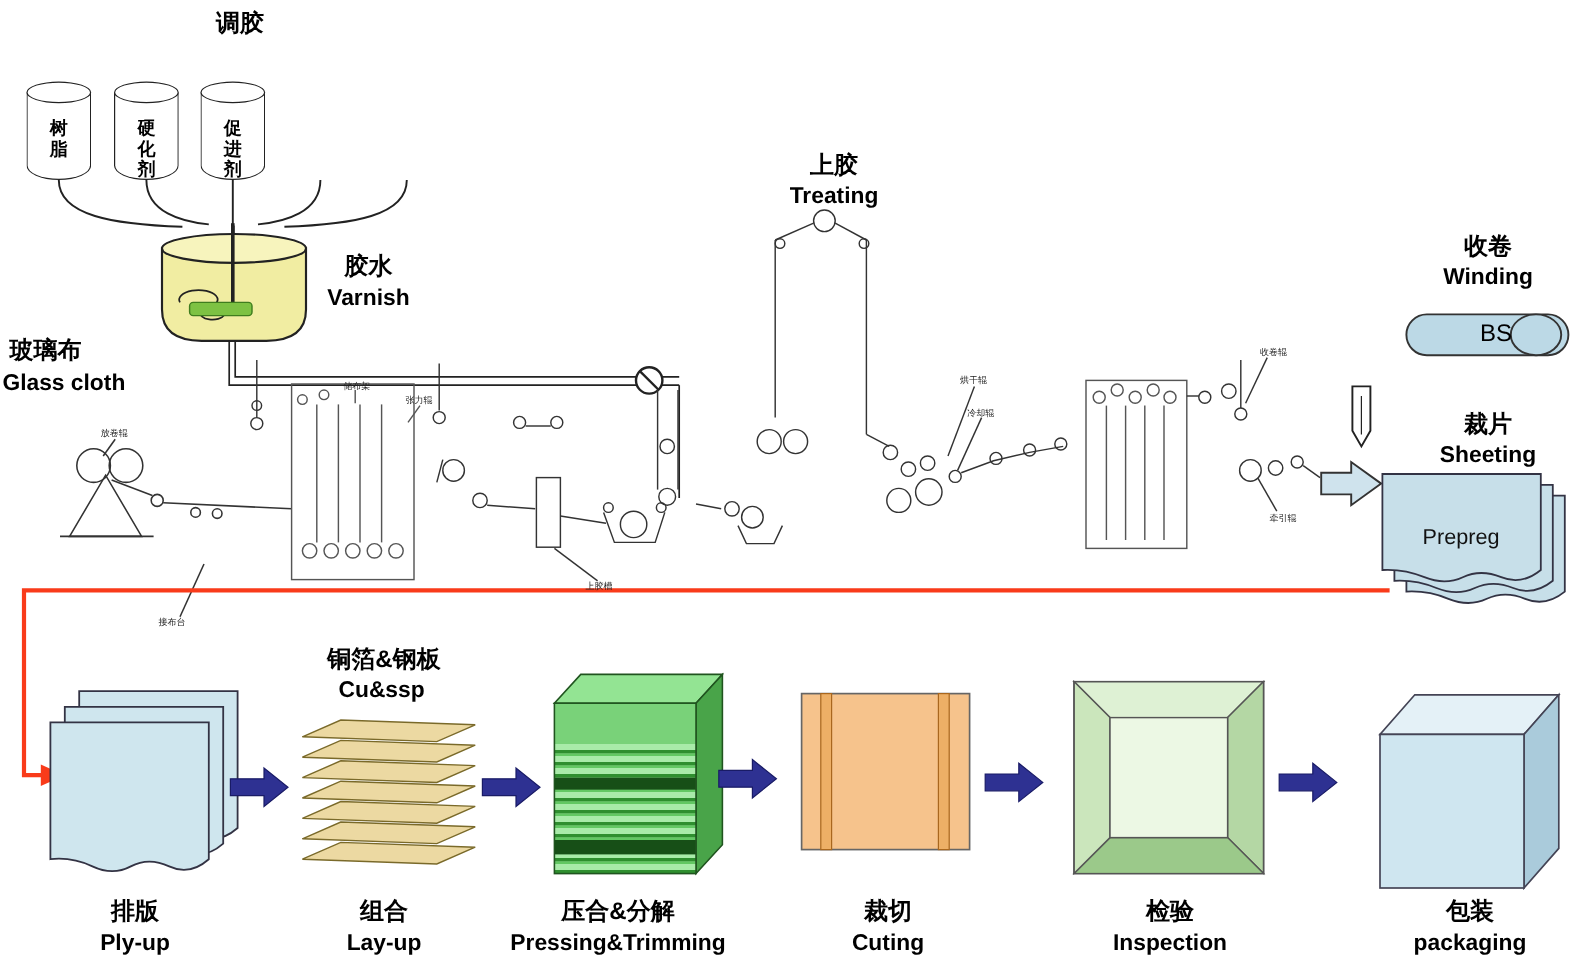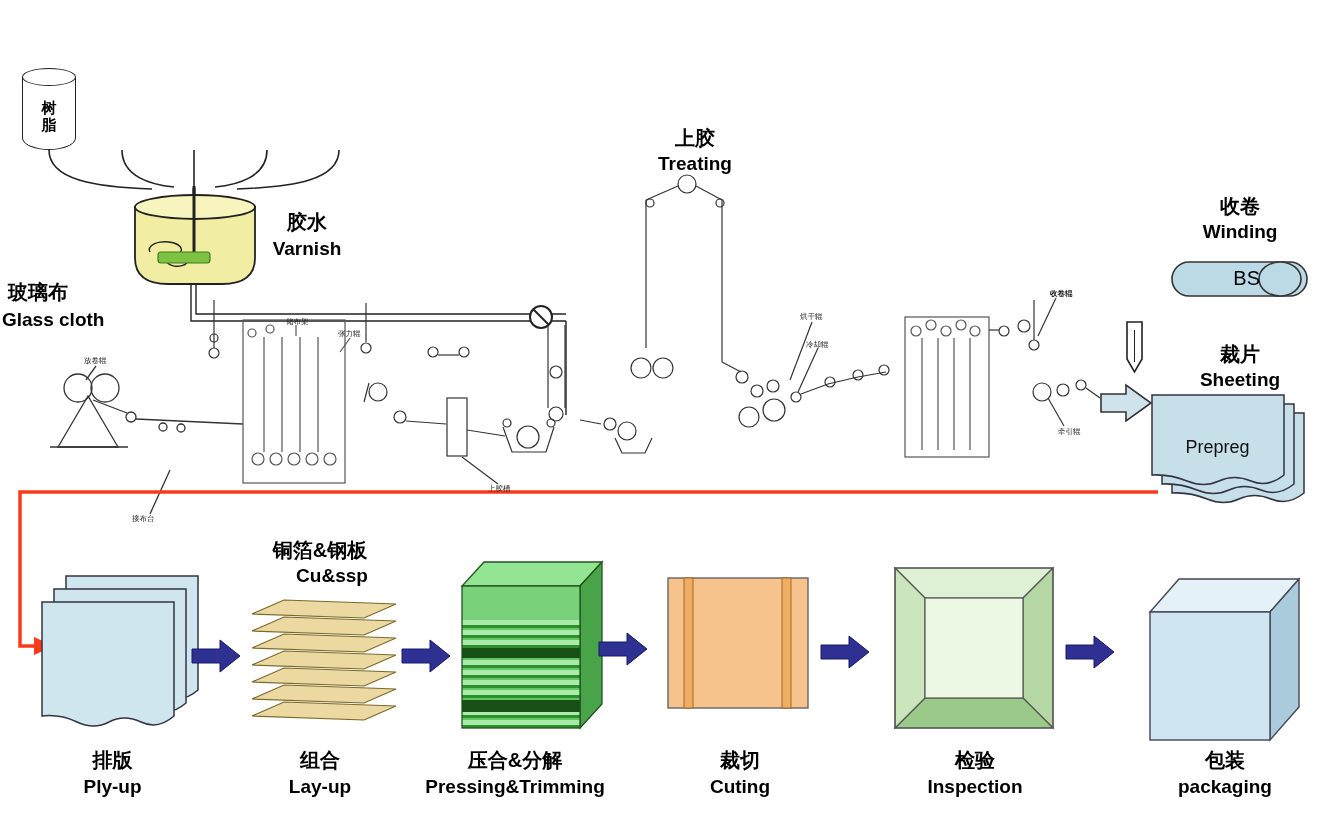--- a/index.html
+++ b/index.html
@@ -256,41 +256,52 @@
       <polygon points="821,645 849,645 849,636 869,652 849,668 849,659 821,659"></polygon>
       <polygon points="1066,645 1094,645 1094,636 1114,652 1094,668 1094,659 1066,659"></polygon>
     </g>
   </svg>
 
   <div class="cyl" style="left:22px;top:68px;">
     <div class="cyl-top"></div>
     <div class="cyl-body"></div>
     <div class="cyl-text">树脂</div>
   </div>
-
+  <div class="cyl" style="left:95px;top:68px;">
+    <div class="cyl-top"></div>
+    <div class="cyl-body"></div>
+    <div class="cyl-text">硬化剂</div>
+  </div>
+  <div class="cyl" style="left:167px;top:68px;">
+    <div class="cyl-top"></div>
+    <div class="cyl-body"></div>
+    <div class="cyl-text">促进剂</div>
+  </div>
+
+  <div class="lbl cn" style="left:90px;top:8px;width:220px;">调胶</div>
 
   <div class="lbl cn" style="left:252px;top:210px;width:110px;">胶水</div>
   <div class="lbl en" style="left:252px;top:237px;width:110px;">Varnish</div>
 
   <div class="lbl cn left" style="left:8px;top:280px;">玻璃布</div>
   <div class="lbl en left" style="left:2px;top:308px;">Glass cloth</div>
 
   <div class="lbl cn" style="left:630px;top:126px;width:130px;">上胶</div>
   <div class="lbl en" style="left:630px;top:152px;width:130px;">Treating</div>
 
   <div class="lbl cn" style="left:1180px;top:194px;width:120px;">收卷</div>
   <div class="lbl en" style="left:1180px;top:220px;width:120px;">Winding</div>
   <div class="roll-text" style="left:1190px;top:267px;width:70px;">BS</div>
 
   <div class="lbl cn" style="left:1185px;top:342px;width:110px;">裁片</div>
   <div class="lbl en" style="left:1185px;top:368px;width:110px;">Sheeting</div>
   <div class="sheet-text" style="left:1160px;top:437px;width:115px;">Prepreg</div>
 
   <div class="lbl cn" style="left:235px;top:538px;width:170px;">铜箔&amp;钢板</div>
-  <div class="lbl en" style="left:247px;top:564px;width:170px;">Cu&amp;ssp</div>
+  <div class="lbl en" style="left:233px;top:564px;width:170px;">Cu&amp;ssp</div>
 
   <div class="lbl cn" style="left:40px;top:748px;width:145px;">排版</div>
   <div class="lbl en" style="left:40px;top:775px;width:145px;">Ply-up</div>
   <div class="lbl cn" style="left:245px;top:748px;width:150px;">组合</div>
   <div class="lbl en" style="left:245px;top:775px;width:150px;">Lay-up</div>
   <div class="lbl cn" style="left:395px;top:748px;width:240px;">压合&amp;分解</div>
   <div class="lbl en" style="left:395px;top:775px;width:240px;">Pressing&amp;Trimming</div>
   <div class="lbl cn" style="left:665px;top:748px;width:150px;">裁切</div>
   <div class="lbl en" style="left:665px;top:775px;width:150px;">Cuting</div>
   <div class="lbl cn" style="left:895px;top:748px;width:160px;">检验</div>
@@ -299,17 +310,17 @@
   <div class="lbl en" style="left:1145px;top:775px;width:160px;">packaging</div>
 
   <div>
       <div class="small-label" style="left: 84px; top: 356px;">放卷辊</div>
       <div class="small-label" style="left: 286px; top: 317px;">储布架</div>
       <div class="small-label" style="left: 338px; top: 329px;">张力辊</div>
       <div class="small-label" style="left: 132px; top: 514px;">接布台</div>
       <div class="small-label" style="left: 488px; top: 484px;">上胶槽</div>
       <div class="small-label" style="left: 800px; top: 312px;">烘干辊</div>
       <div class="small-label" style="left: 806px; top: 340px;">冷却辊</div>
-      <div class="small-label" style="left: 1050px; top: 289px; font-weight: bold;">收卷辊</div>
+      <div class="small-label" style="left: 1050px; top: 289px;">收卷辊</div>
       <div class="small-label" style="left: 1058px; top: 427px;">牵引辊</div>
     </div>
 
 </div>
 
 </body></html>

